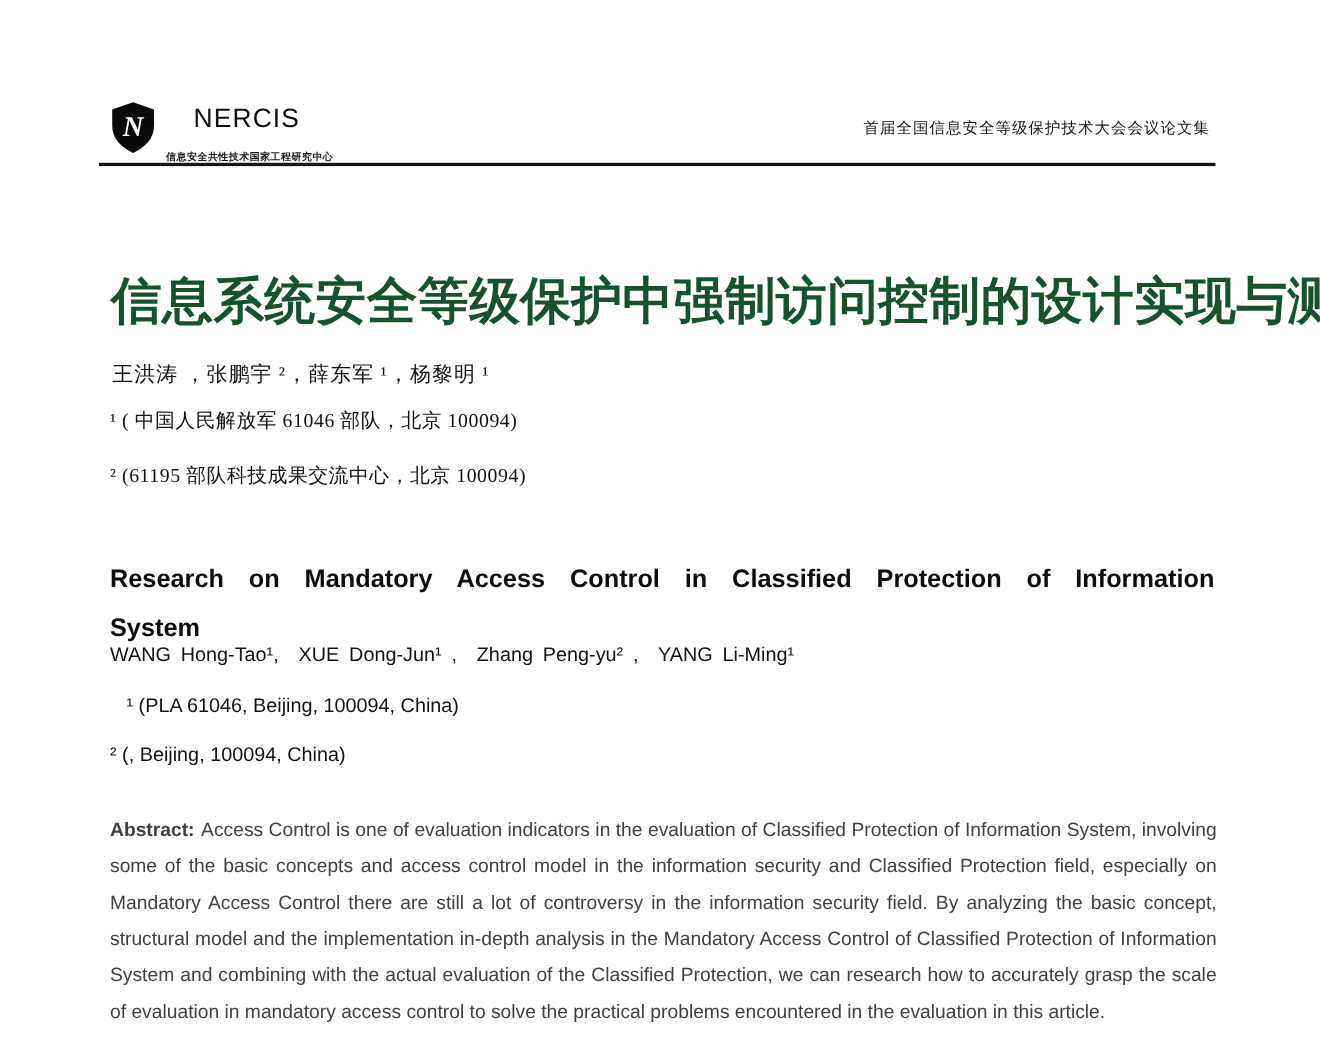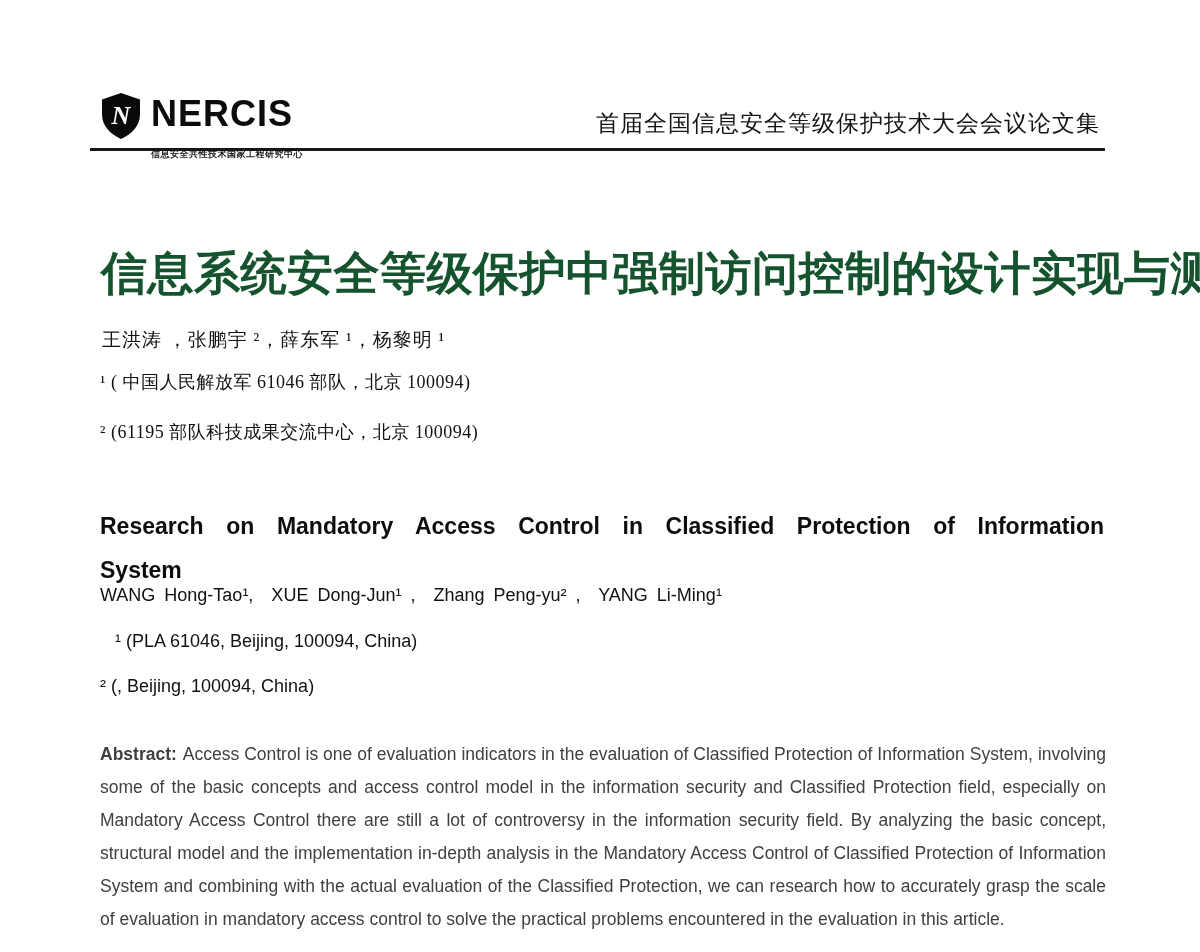--- a/index.html
+++ b/index.html
@@ -12,31 +12,31 @@
     position: relative;
     overflow: hidden;
   }
   .abs { position: absolute; }
 
   
   #logo { left: 100px; top: 92px; display: flex; align-items: flex-start; gap: 9px; }
   #logo .shield { width: 42px; height: 48px; flex: 0 0 auto; }
   #logo .logo-text { padding-top: 4px; }
   #logo .wordmark {
-    font-size: 36px; font-weight: bold; letter-spacing: 1px;
-    line-height: 1; color: #0c0c0c;
+    font-size: 24px; font-weight: normal; letter-spacing: 1px;
+    line-height: 1; color: #0c0c0c; margin-left: 25px;
   }
   #logo .tagline {
     font-size: 9px; font-weight: bold; letter-spacing: 0.5px;
     margin-top: 16px; color: #1a1a1a; white-space: nowrap;
   }
 
   #proc-title {
     right: 100px; top: 108px;
-    font-size: 23px; letter-spacing: 1px;
+    font-size: 14px; letter-spacing: 1px;
     font-family: "Liberation Serif", serif;
     color: #141414;
   }
 
   #rule { left: 90px; top: 148px; width: 1015px; height: 3px; background: #161616; }
 
   
   #cn-title {
     left: 101px; top: 212px; width: 1000px;
     font-size: 46px; font-weight: bold; letter-spacing: 0.5px;

